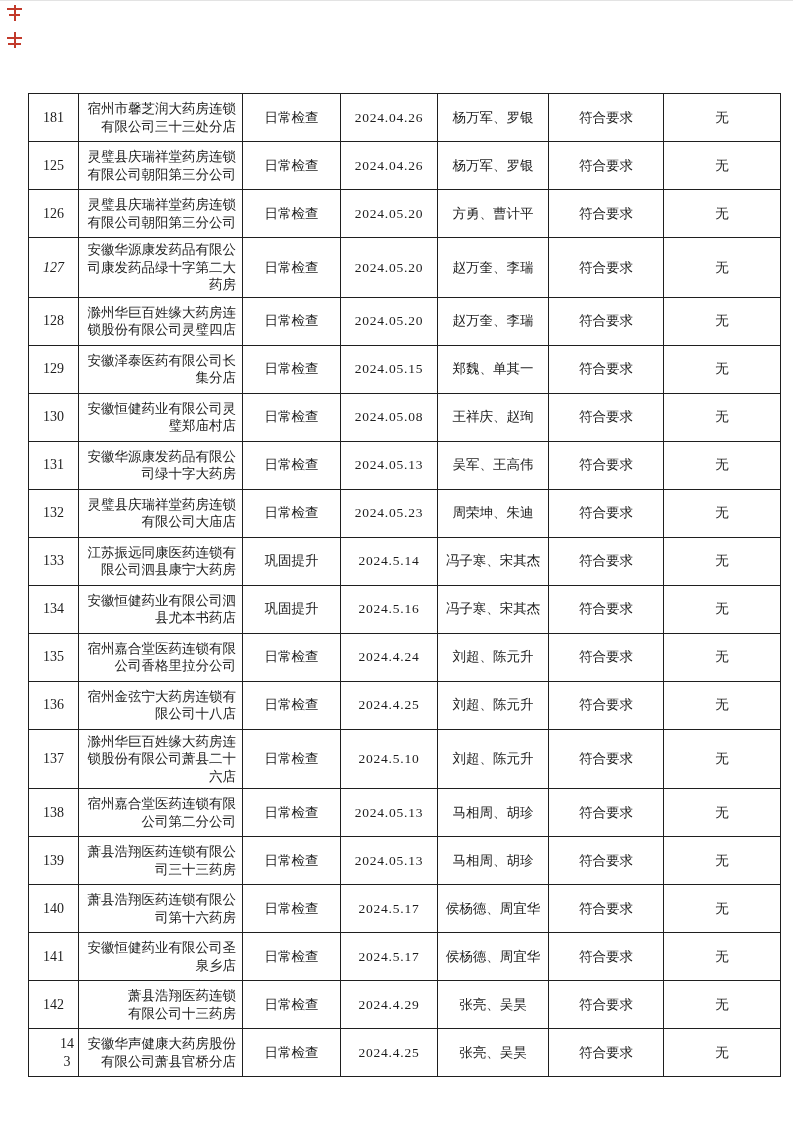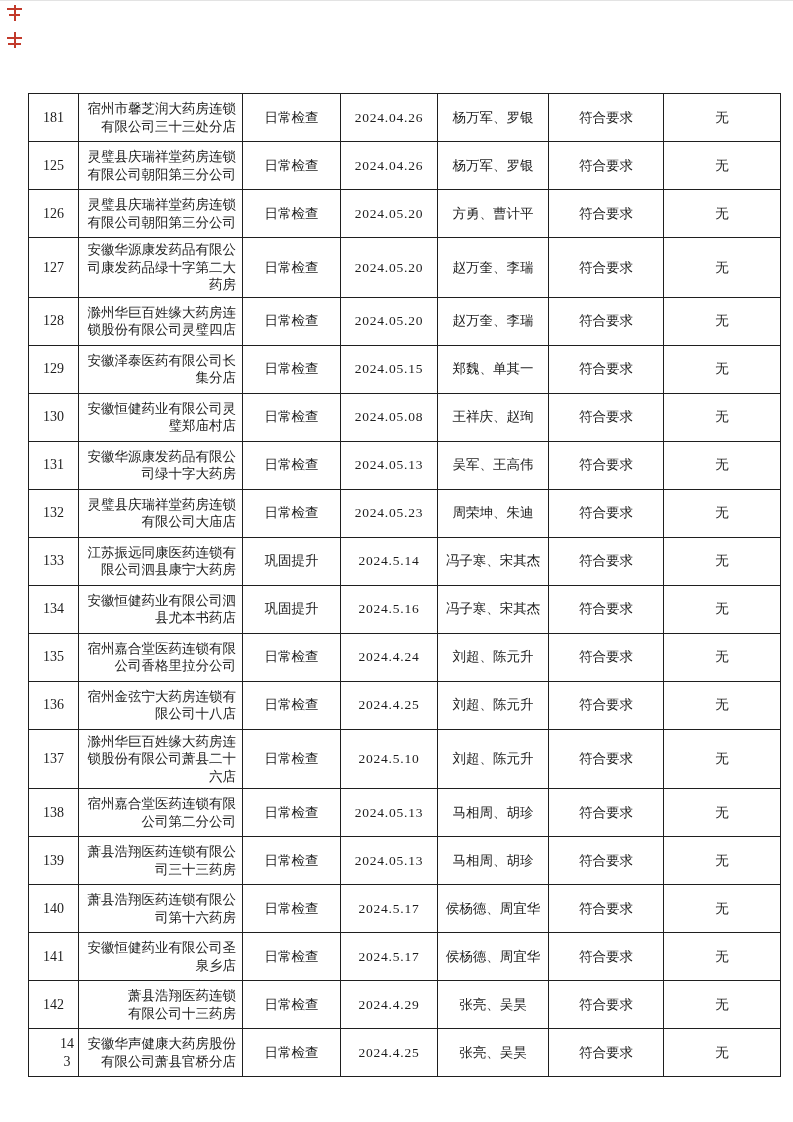--- a/index.html
+++ b/index.html
@@ -102,21 +102,21 @@
         <tr>
           <td class="col-no" style="border-color: rgb(31, 31, 31);">126</td>
           <td class="col-company" style="border-color: rgb(31, 31, 31);">灵璧县庆瑞祥堂药房连锁有限公司朝阳第三分公司</td>
           <td class="col-type" style="border-color: rgb(31, 31, 31);">日常检查</td>
           <td class="col-date" style="border-color: rgb(31, 31, 31);">2024.05.20</td>
           <td class="col-inspectors" style="border-color: rgb(31, 31, 31);">方勇、曹计平</td>
           <td class="col-result" style="border-color: rgb(31, 31, 31);">符合要求</td>
           <td class="col-remark" style="border-color: rgb(31, 31, 31);">无</td>
         </tr>
         <tr>
-          <td class="col-no" style="border-color: rgb(31, 31, 31);">127</td>
+          <td class="col-no" style="border-color: rgb(31, 31, 31); font-style: italic;">127</td>
           <td class="col-company" style="border-color: rgb(31, 31, 31);">安徽华源康发药品有限公司康发药品绿十字第二大药房</td>
           <td class="col-type" style="border-color: rgb(31, 31, 31);">日常检查</td>
           <td class="col-date" style="border-color: rgb(31, 31, 31);">2024.05.20</td>
           <td class="col-inspectors" style="border-color: rgb(31, 31, 31);">赵万奎、李瑞</td>
           <td class="col-result" style="border-color: rgb(31, 31, 31);">符合要求</td>
           <td class="col-remark" style="border-color: rgb(31, 31, 31);">无</td>
         </tr>
         <tr>
           <td class="col-no" style="border-color: rgb(31, 31, 31);">128</td>
           <td class="col-company" style="border-color: rgb(31, 31, 31);">滁州华巨百姓缘大药房连锁股份有限公司灵璧四店</td>

